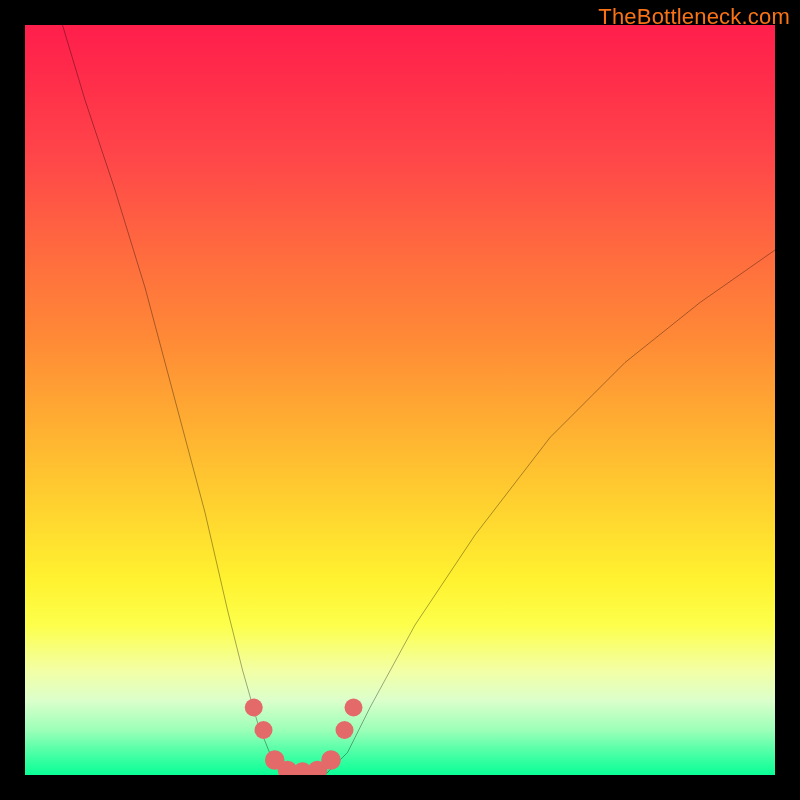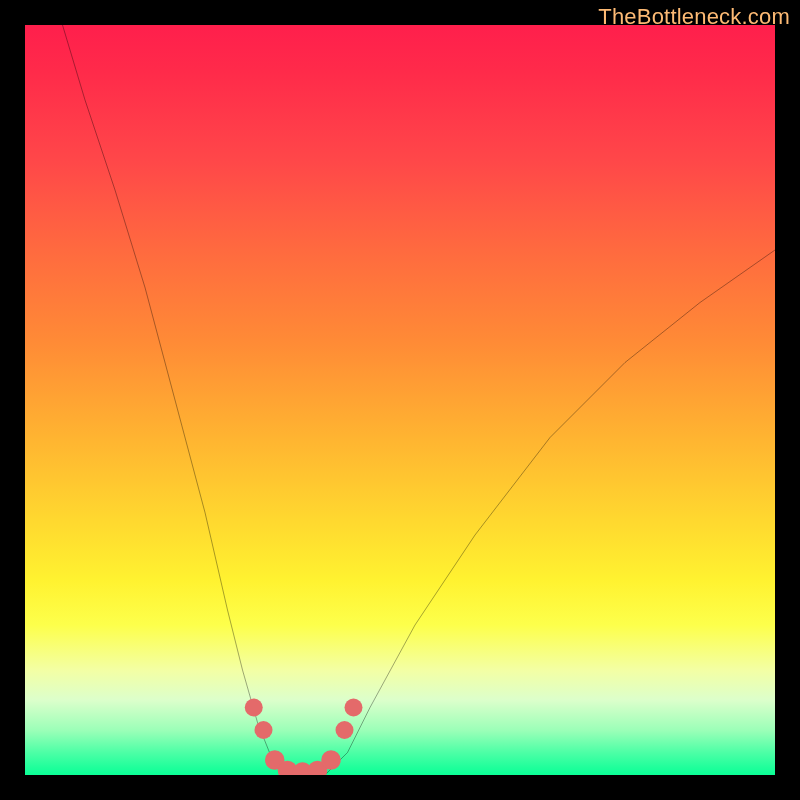--- a/index.html
+++ b/index.html
@@ -14,21 +14,21 @@
   .outer {
     position: relative;
     width: 800px;
     height: 800px;
     background: #000;
   }
   .watermark {
     position: absolute;
     top: 4px;
     right: 10px;
-    color: #fdba74;
+    color: #f97316;
     font-size: 22px;
     font-weight: 500;
     letter-spacing: 0.2px;
     z-index: 20;
     text-align: center;
   }
   .plot {
     position: absolute;
     left: 25px;
     top: 25px;

